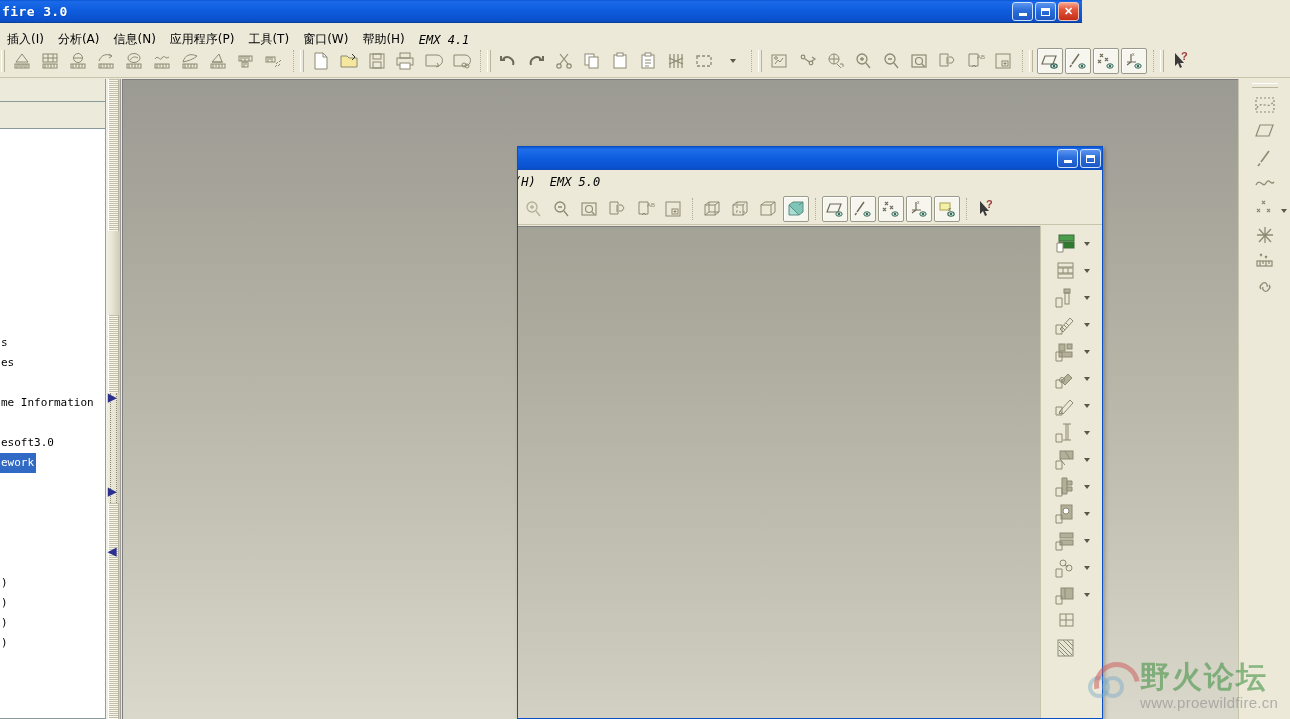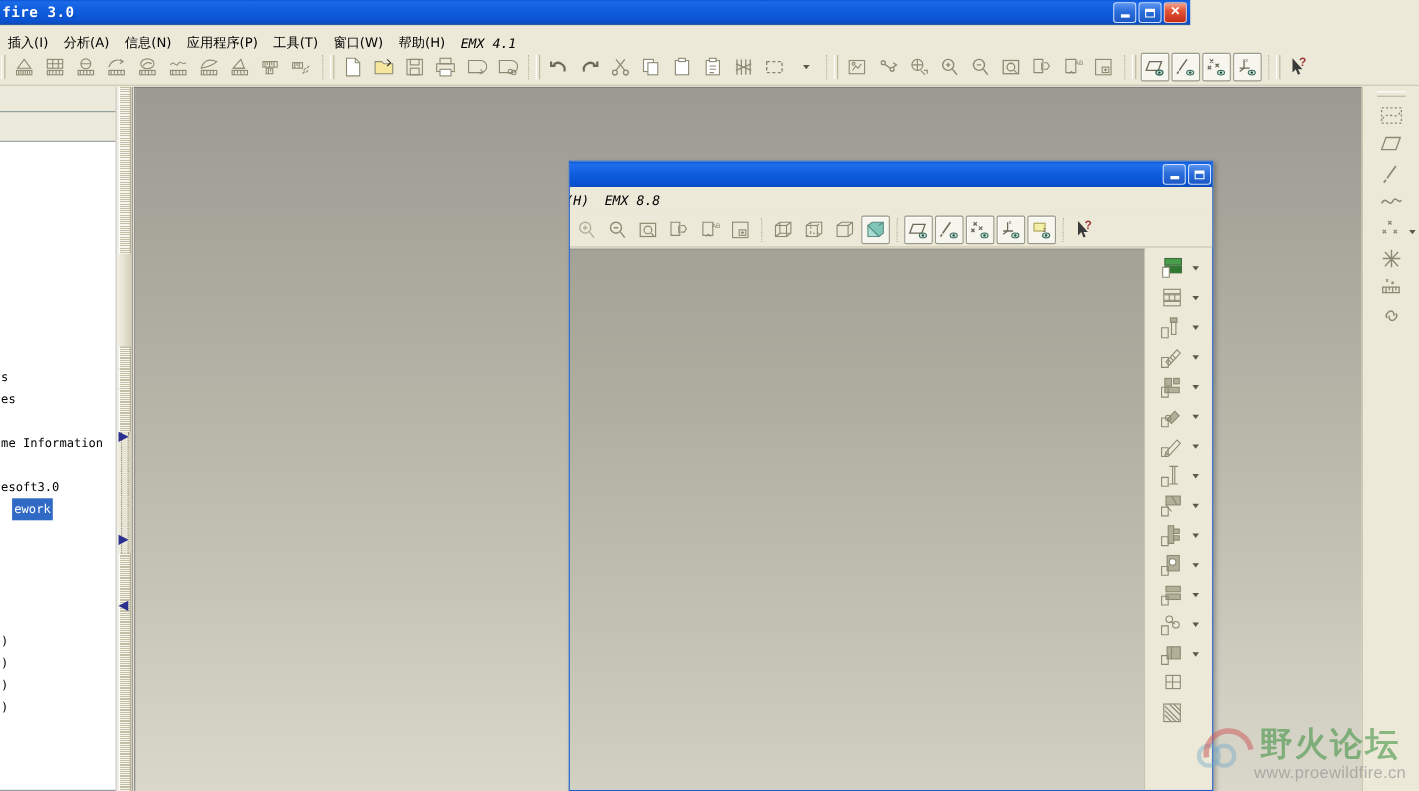--- a/index.html
+++ b/index.html
@@ -190,21 +190,21 @@
     position:absolute; border-radius:50%; border:4px solid rgba(120,170,200,.45);
   }
   .wm-rings .r1 { left:0; top:16px; width:22px; height:22px; }
   .wm-rings .r2 { left:14px; top:16px; width:22px; height:22px; }
   .wm-swoosh {
     position:absolute; left:6px; top:2px; width:46px; height:46px;
     border:5px solid rgba(205,95,95,.55); border-radius:50%;
     border-right-color:transparent; border-bottom-color:transparent;
     transform: rotate(35deg);
   }
-  .wm-text { margin-left:-2px;text-align:center; }
+  .wm-text { margin-left:-2px; }
   .wm-cn {
     font-family:"DejaVu Sans", sans-serif; font-size:30px; font-weight:bold;
     color: rgba(74,150,74,.62); letter-spacing:2px; line-height:1;
   }
   .wm-url {
     font-family:"Liberation Sans", sans-serif; font-size:15px;
     color: rgba(150,150,150,.70); letter-spacing:.3px; margin-top:2px;
   }
 </style>
 </head>
@@ -541,21 +541,21 @@
       <div class="nav-spacer"></div>
       <div class="nav-spacer"></div>
       <div class="nav-spacer"></div>
       <div class="nav-spacer"></div>
       <div class="nav-row">s</div>
       <div class="nav-row">es</div>
       <div class="nav-spacer"></div>
       <div class="nav-row">me Information</div>
       <div class="nav-spacer"></div>
       <div class="nav-row">esoft3.0</div>
-      <div class="nav-row" style="padding-left:12px">
+      <div class="nav-row" style="padding-left:0">
         <span class="nav-row sel">ework</span>
       </div>
       <div class="nav-spacer"></div>
       <div class="nav-spacer"></div>
       <div class="nav-spacer"></div>
       <div class="nav-spacer"></div>
       <div class="nav-spacer"></div>
       <div class="nav-row">)</div>
       <div class="nav-row">)</div>
       <div class="nav-row">)</div>
@@ -636,21 +636,21 @@
             <div class="min-bar"></div>
           </div>
         <div class="wbtn">
             <div class="rest"></div>
           </div>
       </div>
     </div>
 
     <div class="child-menubar">
       <div class="menuitem mono" style="padding-left:0;margin-left:-4px">(H)</div>
-      <div class="menuitem mono">EMX 8.8</div>
+      <div class="menuitem mono">EMX 5.0</div>
     </div>
 
     <div class="child-toolbar">
       <div class="tbtn" style="margin-left:2px">
         <svg width="20" height="20" viewBox="0 0 20 20" fill="none" stroke="#b3b09a" stroke-width="1.3">
           <circle cx="9" cy="8" r="5"></circle>
             <path d="M13 12l4 5M7 8h4M9 6v4"></path>
         </svg>
       </div>
       <div class="tbtn">

